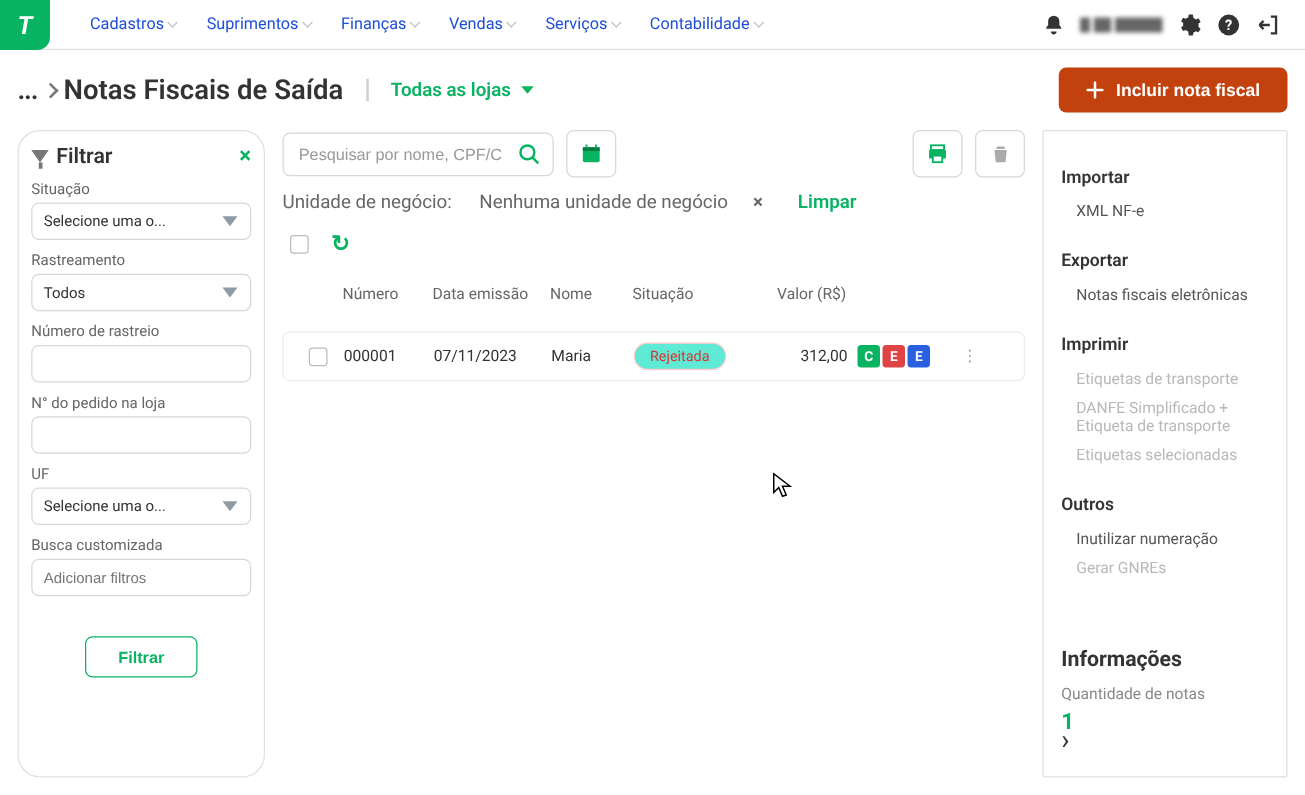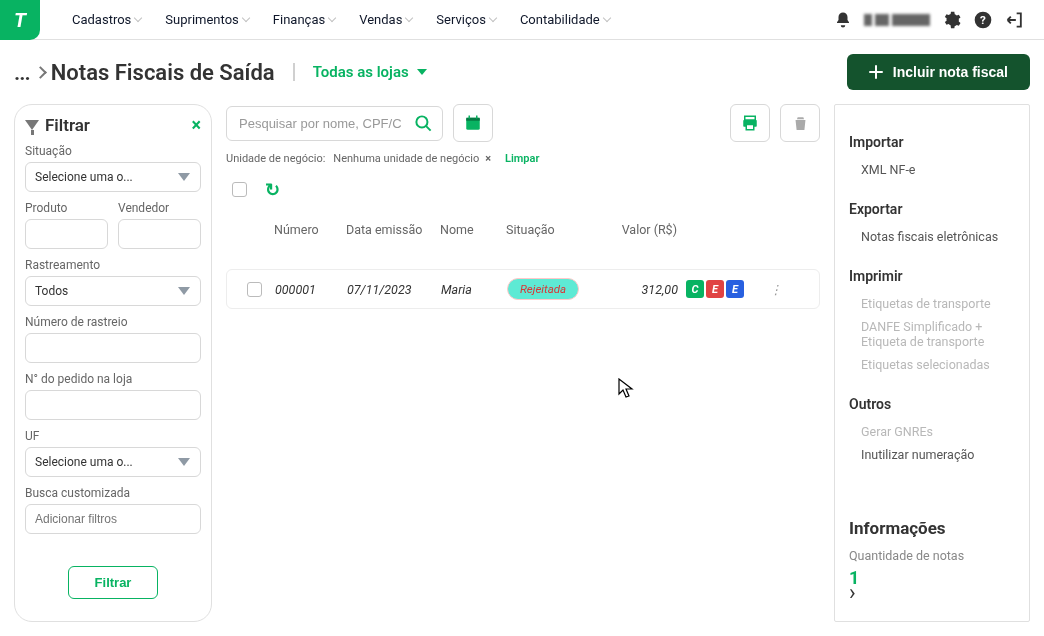--- a/index.html
+++ b/index.html
@@ -1,35 +1,35 @@
 <!DOCTYPE html>
 <html><head>
   <meta charset="utf-8">
   <style>
     * { margin: 0; padding: 0; box-sizing: border-box; }
     body { font-family: -apple-system, BlinkMacSystemFont, "Segoe UI", Roboto, sans-serif; font-size: 13px; color: #333; background: #fff; height: 636px; overflow: hidden;}
     
     .top-nav { display: flex; align-items: center; height: 40px; border-bottom: 1px solid #e0e0e0; padding-left: 0; }
     .logo { width: 40px; height: 40px; background: #08b362; display: flex; align-items: center; justify-content: center; color: white; font-size: 20px; font-weight: bold; font-style: italic; border-bottom-right-radius: 10px; }
     .nav-links { display: flex; align-items: center; margin-left: 20px; flex: 1; }
-    .nav-link { padding: 0 12px; color: #0f172a; cursor: pointer; display: flex; align-items: center; gap: 4px; height: 40px; }
+    .nav-link { padding: 0 12px; color: #1d4ed8; cursor: pointer; display: flex; align-items: center; gap: 4px; height: 40px; }
     .chev-down { width: 6px; height: 6px; border-right: 1.5px solid #999; border-bottom: 1.5px solid #999; transform: rotate(45deg); margin-top: -3px; opacity: 0.6;}
     .nav-actions { display: flex; align-items: center; gap: 10px; padding-right: 18px; }
     .nav-action-icon { width: 22px; height: 22px; display: flex; align-items: center; justify-content: center; color: #333; cursor: pointer; }
     .user-redact { height: 14px; display:flex; gap:3px; align-items:center; filter: blur(1.6px); opacity:0.75;}
     .user-redact span { display:inline-block; background:#333; height:12px; }
     
     .header-row { display: flex; align-items: center; padding: 14px 14px 14px 14px; }
     .breadcrumb { display: flex; align-items: center; gap: 6px; font-size: 22px; color: #333; font-weight:600; }
     .dots { letter-spacing:-1px; }
     .chev-right-h { width: 9px; height: 9px; border-right: 2px solid #777; border-top: 2px solid #777; transform: rotate(45deg); }
     .store-sel { margin-left: 18px; padding-left: 18px; border-left: 2px solid #d0d0d0; display:flex; align-items:center; gap:8px; color:#08b362; font-weight:600; font-size:15px; cursor:pointer;}
     .store-sel .tri { width:0; height:0; border-left:5px solid transparent; border-right:5px solid transparent; border-top:6px solid #08b362;}
     .header-spacer { flex: 1; }
-    .create-btn { background:#14532d; color:#fff; border:none; border-radius:6px; padding:10px 22px; font-weight:600; font-size:14px; display:flex; align-items:center; gap:10px; cursor:pointer;}
+    .create-btn { background:#c2410c; color:#fff; border:none; border-radius:6px; padding:10px 22px; font-weight:600; font-size:14px; display:flex; align-items:center; gap:10px; cursor:pointer;}
     
     .body-area { display:flex; padding: 0 14px 14px 14px; gap:14px; height: calc(636px - 40px - 64px);}
     
     .filter-panel { width:198px; border:1px solid #e0e0e0; border-radius:18px; padding:10px; flex-shrink:0; }
     .filter-title-row { display:flex; align-items:center; gap:6px; color:#444; margin-bottom:8px;}
     .filter-title-row .funnel { width:0;height:0; border-left:7px solid transparent; border-right:7px solid transparent; border-top:10px solid #777; position:relative;}
     .filter-title-row .funnel::after {content:''; position:absolute; left:-1.5px; top:0; width:3px; height:5px; background:#777;}
     .filter-title { font-size:17px; font-weight:600; flex:1; color:#333;}
     .filter-close { color:#08b362; font-size:18px; font-weight:bold; cursor:pointer; line-height:1;}
     .fld-label { font-size:12px; color:#666; margin-top:9px; margin-bottom:4px;}
@@ -45,33 +45,33 @@
     .main-col { flex:1; min-width:0;}
     .toolbar-row { display:flex; gap:10px; align-items:center;}
     .search-wrap { flex:1; position:relative; }
     .search-in { width:100%; border:1px solid #d8d8d8; border-radius:6px; padding:9px 40px 9px 12px; font-size:13px; color:#999;}
     .search-in::placeholder { color:#999;}
     .search-btn { position:absolute; right:4px; top:3px; width:32px; height:30px; display:flex; align-items:center; justify-content:center; cursor:pointer; color:#08b362; font-size:17px;}
     .icon-box { width:40px; height:38px; border:1px solid #d8d8d8; border-radius:6px; display:flex; align-items:center; justify-content:center; cursor:pointer; font-size:17px;}
     .green-i { color:#08b362;}
     .grey-i { color:#aaa;}
     
-    .chips-row { display:flex; align-items:center; gap:8px; margin-top:10px; font-size:11px;}
+    .chips-row { display:flex; align-items:center; gap:22px; margin-top:10px; font-size:15px;}
     .chip-lbl { color:#666; }
     .chip-x { color:#666; cursor:pointer; font-weight:bold; margin-left:-2px;}
     .limpar { color:#08b362; font-weight:600; margin-left:6px; cursor:pointer;}
     
     .check-refresh { display:flex; align-items:center; gap:18px; margin-top:14px; padding-left:6px;}
     .chk { width:15px; height:15px; border:1.5px solid #bbb; border-radius:3px; cursor:pointer; background:#fff;}
     .refresh { color:#08b362; font-size:18px; cursor:pointer; font-weight:bold;}
     
     .table-wrap { margin-top:14px;}
     .thead-row, .trow { display:flex; align-items:center; padding:8px 6px; font-size:12.5px;}
     .thead-row { color:#666;}
-    .trow { border:1px solid #ededed; border-radius:6px; margin-top:24px; color:#333;font-style:italic;}
+    .trow { border:1px solid #ededed; border-radius:6px; margin-top:14px; color:#333;}
     .tc-chk { width:42px; display:flex; justify-content:center;}
     .tc-num { width:72px; }
     .tc-date { width:94px; }
     .tc-nome { width:66px; }
     .tc-sit { width:115px; }
     .tc-val { width:64px; text-align:right; padding-right:8px;}
     .tc-flags { width:62px; display:flex; gap:2px;}
     .tc-menu { width:34px; display:flex; justify-content:flex-end; color:#999; cursor:pointer;}
     .pill-rej { background:#5eead4; color:#d93636; border:1px solid #ffc9c9; border-radius:18px; padding:3px 12px; font-size:11.5px; display:inline-block;}
     .flag { width:18px; height:18px; border-radius:3px; color:#fff; font-size:11px; font-weight:bold; display:flex; align-items:center; justify-content:center;}
@@ -178,30 +178,20 @@
     <div class="filter-title-row">
       <span class="funnel"></span>
       <span class="filter-title">Filtrar</span>
       <span class="filter-close">×</span>
     </div>
     <div class="fld-label">Situação</div>
     <div class="sel-in">
         <span class="sel-txt">Selecione uma o...</span>
         <span class="tri"></span>
       </div>
-    <div class="two-col">
-      <div>
-        <div class="fld-label">Produto</div>
-        <input class="text-in" style="">
-      </div>
-      <div>
-        <div class="fld-label">Vendedor</div>
-        <input class="text-in" style="">
-      </div>
-    </div>
     <div class="fld-label">Rastreamento</div>
     <div class="sel-in">
         <span class="sel-txt">Todos</span>
         <span class="tri"></span>
       </div>
     <div class="fld-label">Número de rastreio</div>
     <input class="text-in" style="">
     <div class="fld-label">N° do pedido na loja</div>
     <input class="text-in" style="">
     <div class="fld-label">UF</div>
@@ -291,22 +281,22 @@
   <div class="right-col">
     <div class="r-head first">Importar</div>
     <div class="r-link">XML NF-e</div>
     <div class="r-head spaced">Exportar</div>
     <div class="r-link">Notas fiscais eletrônicas</div>
     <div class="r-head spaced">Imprimir</div>
     <div class="r-link dis">Etiquetas de transporte</div>
     <div class="r-link dis">DANFE Simplificado + Etiqueta de transporte</div>
     <div class="r-link dis">Etiquetas selecionadas</div>
     <div class="r-head spaced">Outros</div>
+    <div class="r-link">Inutilizar numeração</div>
     <div class="r-link dis">Gerar GNREs</div>
-    <div class="r-link">Inutilizar numeração</div>
     <div class="info-head">Informações</div>
     <div class="info-lbl">Quantidade de notas</div>
     <div class="info-val">1</div>
     <div class="r-chev">›</div>
   </div>
 
 </div>
 
 <div class="cursor-arrow">
   <svg width="16" height="20" viewBox="0 0 16 20">

